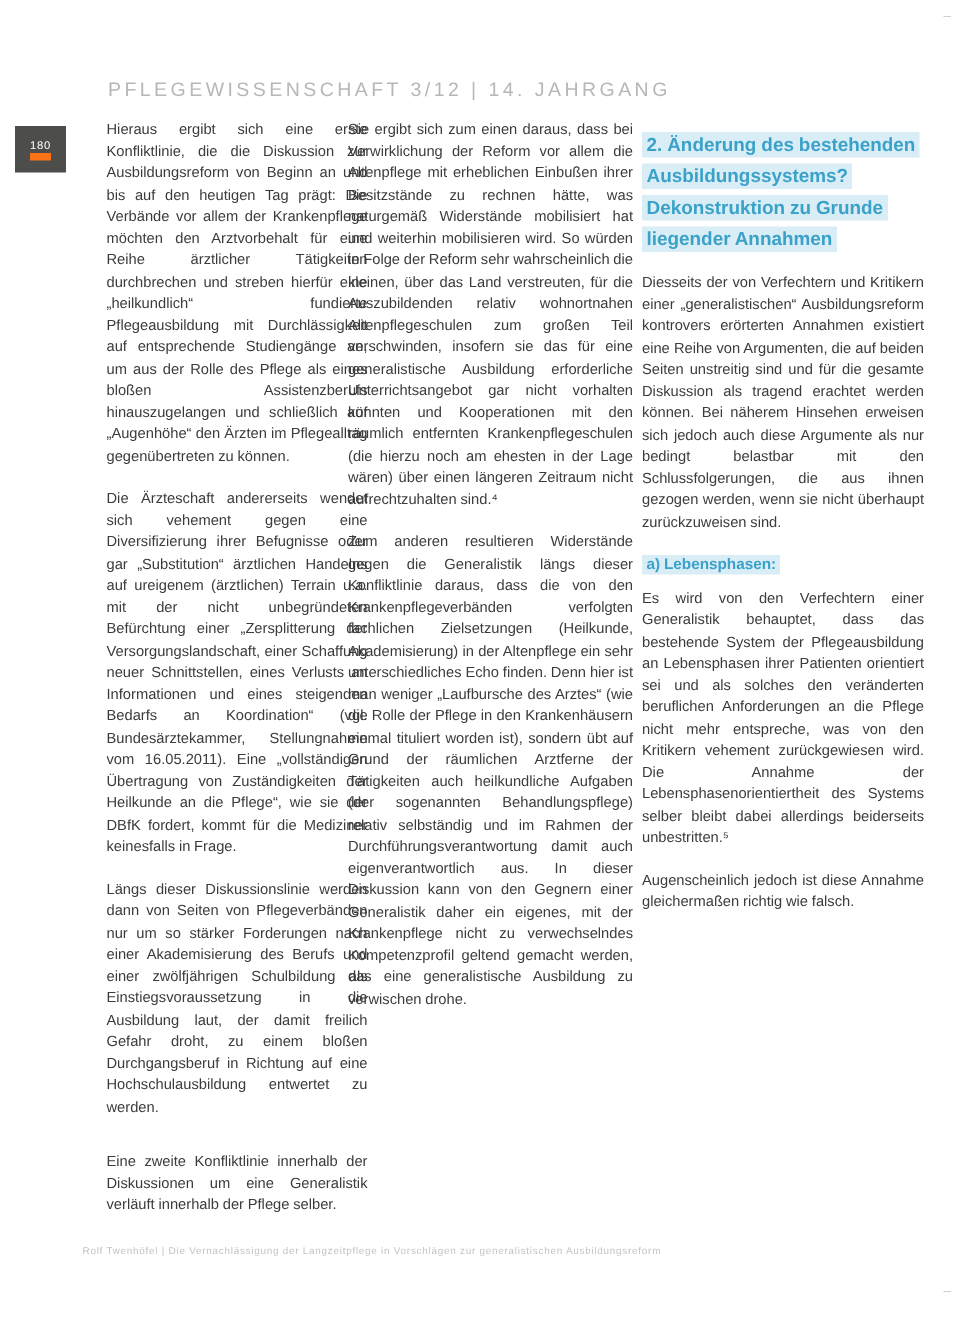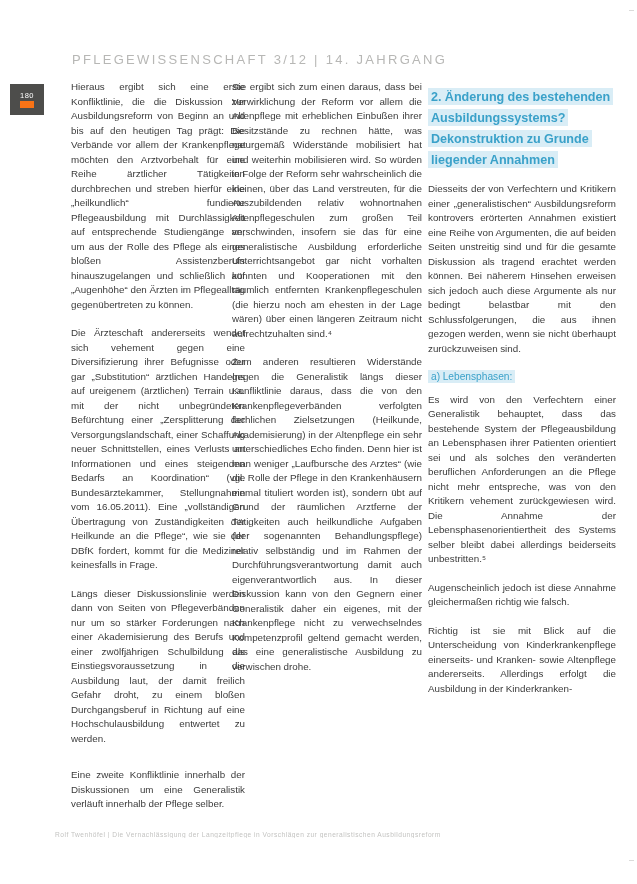--- a/index.html
+++ b/index.html
@@ -15,21 +15,21 @@
     position:absolute;left:72px;top:52px;
     font-size:13px;letter-spacing:2.3px;color:#b7b7b5;
     white-space:nowrap;text-transform:uppercase;
   }
   .page-badge{
     position:absolute;left:10px;top:84px;width:34px;height:31px;
     background:#4d4d4b;color:#ffffff;
     display:flex;align-items:center;justify-content:center;
     font-size:7.5px;letter-spacing:0.5px;
   }
-  .page-badge span{border-bottom:7px solid #f97316;padding-bottom:1px;}
+  .page-badge span{border-bottom:5px solid #f97316;padding-bottom:1px;}
   .col{
     position:absolute;top:80px;
     font-size:9.8px;line-height:14.5px;
     text-align:justify;
     hyphens:auto;-webkit-hyphens:auto;
     word-spacing:-0.2px;
   }
   .col-1{left:71px;width:174px;}
   .col-2{left:232px;width:190px;}
   .col-3{left:428px;width:188px;}
@@ -43,21 +43,21 @@
   }
   .section-heading .hl{
     color:var(--accent);
     background:var(--hl);
     padding:1.5px 3px;
     box-decoration-break:clone;-webkit-box-decoration-break:clone;
     line-height:21px;
   }
   .sub-heading{
     margin:2px 0 8px 0;
-    font-size:10.2px;font-weight:normal;
+    font-size:10.2px;font-weight:bold;
     text-align:left;
   }
   .sub-heading .hl{
     color:var(--accent);
     background:var(--hl);
     padding:1px 3px;
   }
   .footer-line{
     position:absolute;left:55px;top:831px;width:560px;
     font-size:6.6px;letter-spacing:0.5px;color:#c3c3c1;
@@ -98,18 +98,17 @@
   <div class="col col-3">
     <h2 class="section-heading">
       <span class="hl">2. Änderung des bestehenden Ausbildungssystems? Dekonstruktion zu Grunde liegender Annahmen</span>
     </h2>
     <p>Diesseits der von Verfechtern und Kritikern einer „generalistischen“ Ausbildungsreform kontrovers erörterten Annahmen existiert eine Reihe von Argumenten, die auf beiden Seiten unstreitig sind und für die gesamte Diskussion als tragend erachtet werden können. Bei näherem Hinsehen erweisen sich jedoch auch diese Argumente als nur bedingt belastbar mit den Schlussfolgerungen, die aus ihnen gezogen werden, wenn sie nicht überhaupt zurückzuweisen sind.</p>
     <h3 class="sub-heading">
       <span class="hl">a) Lebensphasen:</span>
     </h3>
     <p>Es wird von den Verfechtern einer Generalistik behauptet, dass das bestehende System der Pflegeausbildung an Lebensphasen ihrer Patienten orientiert sei und als solches den veränderten beruflichen Anforderungen an die Pflege nicht mehr entspreche, was von den Kritikern vehement zurückgewiesen wird. Die Annahme der Lebensphasenorientiertheit des Systems selber bleibt dabei allerdings beiderseits unbestritten.⁵</p>
     <p>Augenscheinlich jedoch ist diese Annahme gleichermaßen richtig wie falsch.</p>
-    <p>Richtig ist sie mit Blick auf die Unterscheidung von Kinderkrankenpflege einerseits- und Kranken- sowie Altenpflege andererseits. Allerdings erfolgt die Ausbildung in der Kinderkranken-</p>
   </div>
 
   <div class="footer-line">Rolf Twenhöfel | Die Vernachlässigung der Langzeitpflege in Vorschlägen zur generalistischen Ausbildungsreform</div>
 
 </div>
 
 </body></html>

